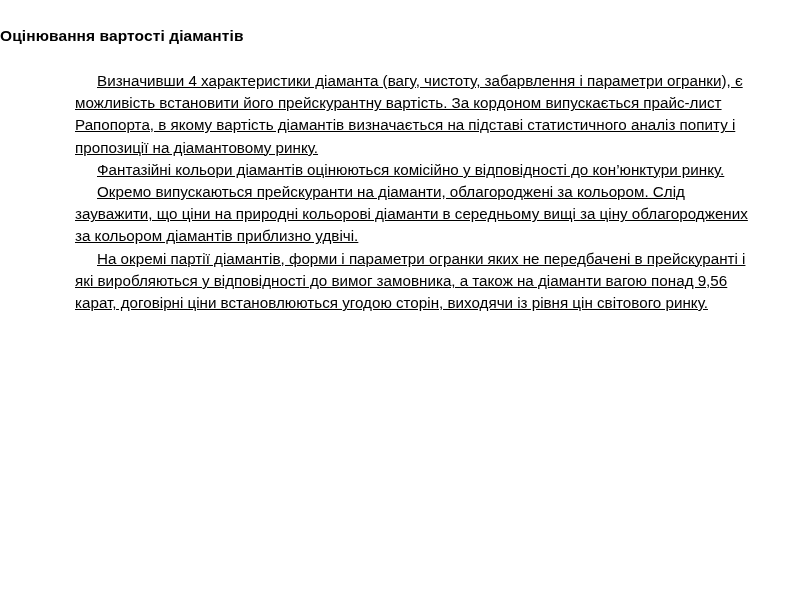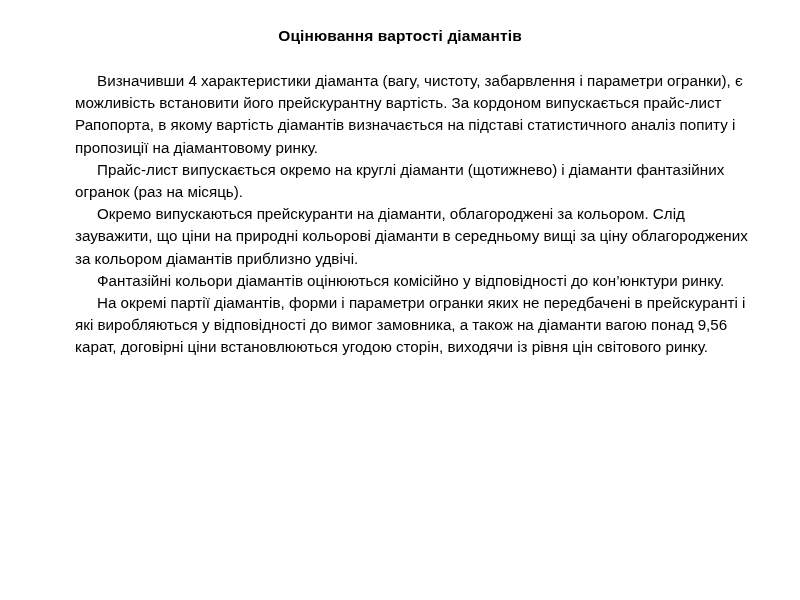--- a/index.html
+++ b/index.html
@@ -20,51 +20,51 @@
     width: 800px;
     height: 600px;
     background: #ffffff;
     box-sizing: border-box;
   }
   .slide-title {
     position: absolute;
     left: 0;
     top: 26px;
     width: 800px;
-    text-align: center;
+    text-align: left;
     font-size: 15.5px;
     font-weight: bold;
     letter-spacing: 0.1px;
     line-height: 20px;
     white-space: nowrap;
   }
   .body-block {
     position: absolute;
     left: 75px;
     top: 70px;
     width: 688px;
+    text-decoration: underline;
   }
   .para {
     margin: 0;
     font-size: 15.2px;
     line-height: 22.2px;
     text-indent: 22px;
     text-align: left;
     word-spacing: -0.1px;
     letter-spacing: 0.01px;
   }
 </style>
 </head>
 <body>
 
 <div class="slide">
 
   <div class="slide-title">Оцінювання вартості діамантів</div>
 
   <div class="body-block">
     <p class="para">Визначивши 4 характеристики діаманта (вагу, чистоту, забарвлення і параметри огранки), є можливість встановити його прейскурантну вартість. За кордоном випускається прайс-лист Рапопорта, в якому вартість діамантів  визначається на підставі статистичного аналіз попиту і пропозиції на діамантовому ринку.</p>
-    <p class="para">Прайс-лист випускається окремо на круглі діаманти (щотижнево) і діаманти фантазійних огранок (раз на місяць).</p>
+    <p class="para">Фантазійні кольори діамантів оцінюються комісійно у відповідності до кон’юнктури ринку.</p>
     <p class="para">Окремо випускаються прейскуранти на діаманти, облагороджені за кольором. Слід зауважити, що ціни на природні кольорові діаманти в середньому вищі за ціну облагороджених за кольором діамантів приблизно удвічі.</p>
-    <p class="para">Фантазійні кольори діамантів оцінюються комісійно у відповідності до кон’юнктури ринку.</p>
     <p class="para">На окремі партії діамантів, форми і параметри огранки яких не передбачені в прейскуранті і які виробляються у відповідності до вимог замовника, а також на діаманти вагою понад 9,56 карат, договірні ціни встановлюються угодою сторін, виходячи із рівня цін світового ринку.</p>
   </div>
 
 </div>
 
 </body></html>

